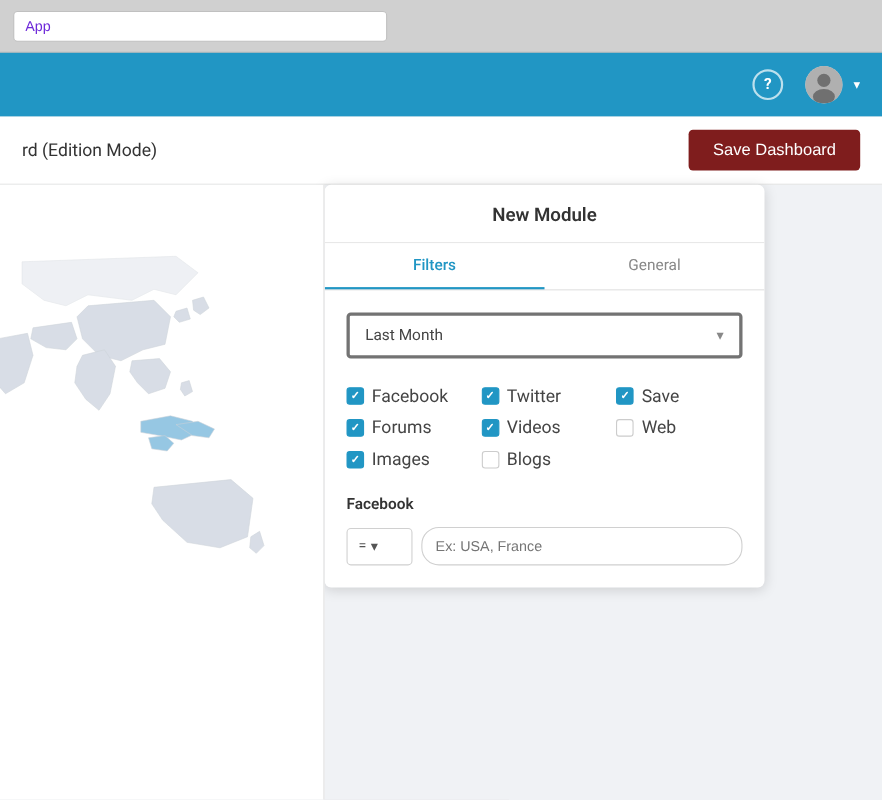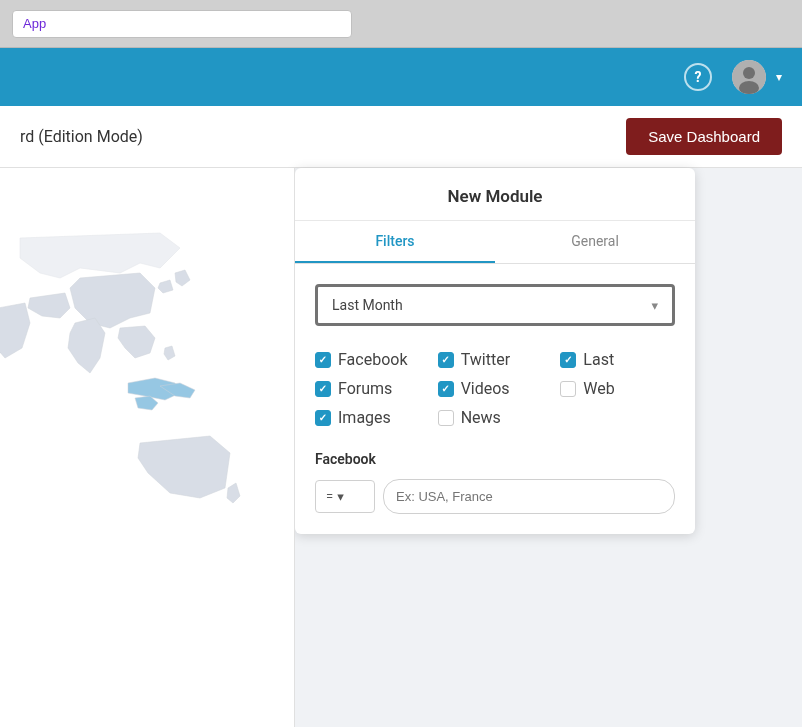--- a/index.html
+++ b/index.html
@@ -378,21 +378,21 @@
             <span>Facebook</span>
           </div>
 
           <div class="checkbox-item">
             <div class="checkbox checked"></div>
             <span>Twitter</span>
           </div>
 
           <div class="checkbox-item">
             <div class="checkbox checked"></div>
-            <span>Last</span>
+            <span>Save</span>
           </div>
 
           <div class="checkbox-item">
             <div class="checkbox checked"></div>
             <span>Forums</span>
           </div>
 
           <div class="checkbox-item">
             <div class="checkbox checked"></div>
             <span>Videos</span>
@@ -403,21 +403,21 @@
             <span>Web</span>
           </div>
 
           <div class="checkbox-item">
             <div class="checkbox checked"></div>
             <span>Images</span>
           </div>
 
           <div class="checkbox-item">
             <div class="checkbox"></div>
-            <span>News</span>
+            <span>Blogs</span>
           </div>
 
         </div>
 
         <div class="section-label">Facebook</div>
         <div class="languages-row">
           <div class="lang-operator">
             <span>=</span>
             <span>▾</span>
           </div>

